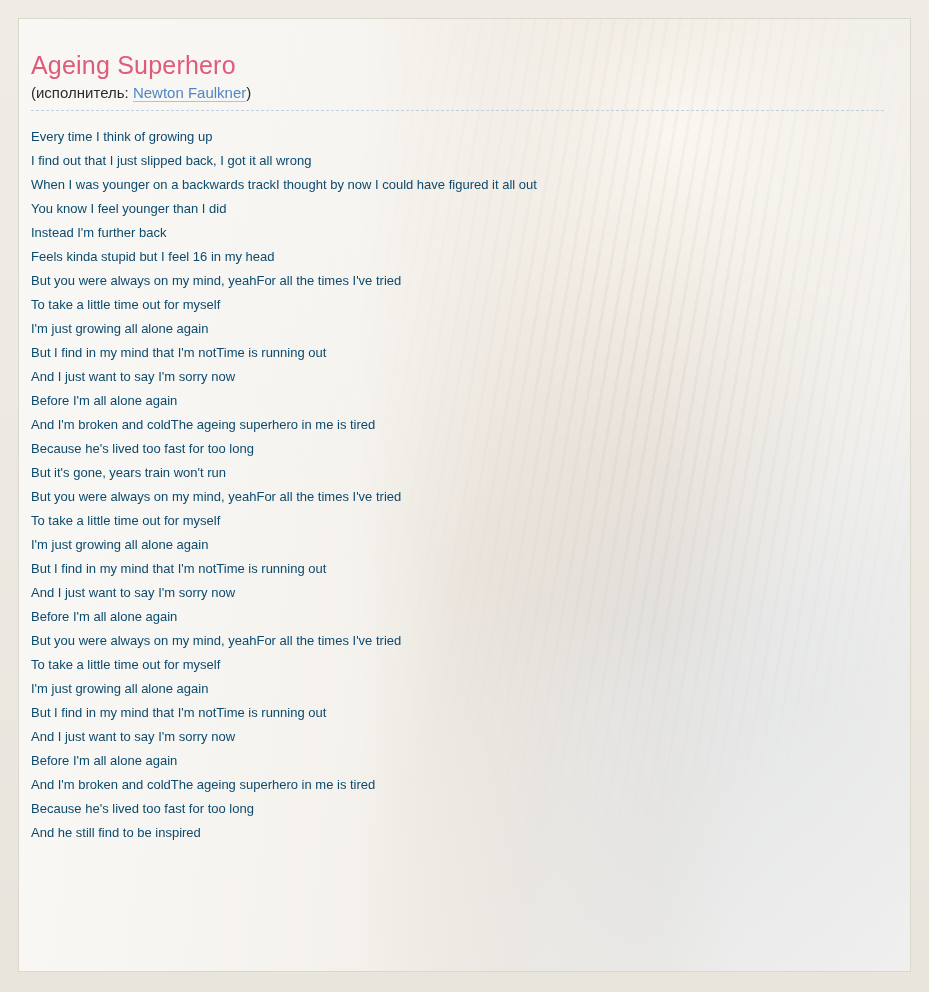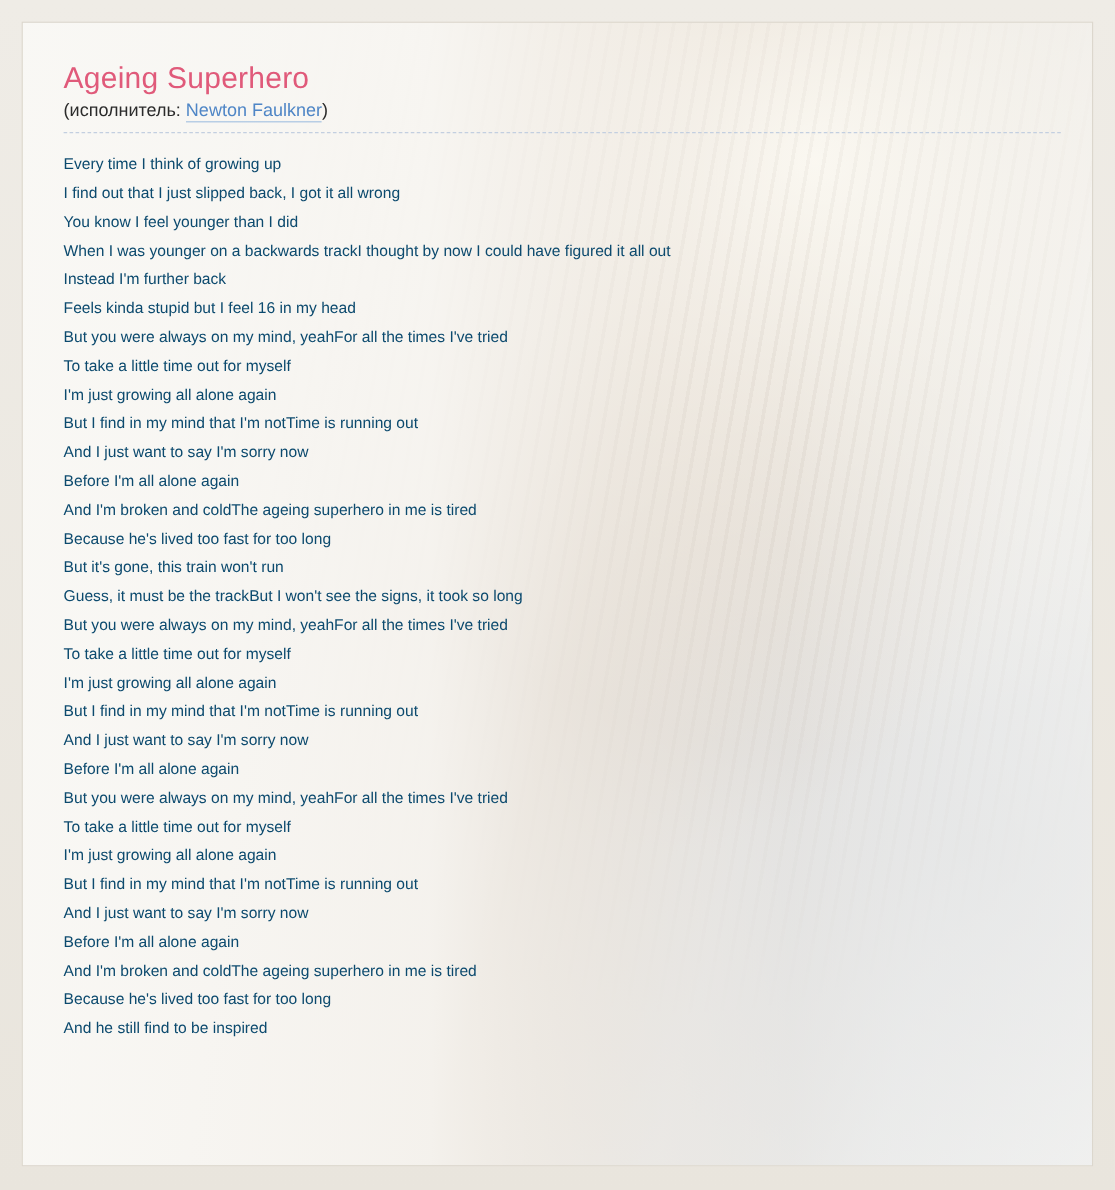--- a/index.html
+++ b/index.html
@@ -62,21 +62,21 @@
     opacity: 0.75;
   }
   .bg-wash {
     position: absolute;
     inset: 0;
     background: linear-gradient(90deg, rgba(250,249,246,0.97) 0%, rgba(250,249,246,0.93) 38%, rgba(250,249,246,0.72) 56%, rgba(250,249,246,0.55) 72%, rgba(250,249,246,0.6) 100%);
   }
 
   .content {
     position: relative;
-    padding: 22px 26px 0 34px;
+    padding: 22px 26px 0 12px;
   }
 
   .song-title {
     color: #e05a7a;
     font-size: 25px;
     font-weight: normal;
     margin: 10px 0 4px 0;
     letter-spacing: 0.2px;
   }
 
@@ -116,34 +116,33 @@
       <h1 class="song-title">Ageing Superhero</h1>
 
       <div class="artist-line">
         <span>(исполнитель:</span>
         <a class="artist-link" href="#">Newton Faulkner</a><span>)</span>
       </div>
 
       <div class="lyrics">
           <div class="line">Every time I think of growing up</div>
           <div class="line">I find out that I just slipped back, I got it all wrong</div>
+          <div class="line">When I was younger on a backwards trackI thought by now I could have figured it all out</div>
           <div class="line">You know I feel younger than I did</div>
-          <div class="line">When I was younger on a backwards trackI thought by now I could have figured it all out</div>
           <div class="line">Instead I'm further back</div>
           <div class="line">Feels kinda stupid but I feel 16 in my head</div>
           <div class="line">But you were always on my mind, yeahFor all the times I've tried</div>
           <div class="line">To take a little time out for myself</div>
           <div class="line">I'm just growing all alone again</div>
           <div class="line">But I find in my mind that I'm notTime is running out</div>
           <div class="line">And I just want to say I'm sorry now</div>
           <div class="line">Before I'm all alone again</div>
           <div class="line">And I'm broken and coldThe ageing superhero in me is tired</div>
           <div class="line">Because he's lived too fast for too long</div>
-          <div class="line">But it's gone, this train won't run</div>
-          <div class="line">Guess, it must be the trackBut I won't see the signs, it took so long</div>
+          <div class="line">But it's gone, years train won't run</div>
           <div class="line">But you were always on my mind, yeahFor all the times I've tried</div>
           <div class="line">To take a little time out for myself</div>
           <div class="line">I'm just growing all alone again</div>
           <div class="line">But I find in my mind that I'm notTime is running out</div>
           <div class="line">And I just want to say I'm sorry now</div>
           <div class="line">Before I'm all alone again</div>
           <div class="line">But you were always on my mind, yeahFor all the times I've tried</div>
           <div class="line">To take a little time out for myself</div>
           <div class="line">I'm just growing all alone again</div>
           <div class="line">But I find in my mind that I'm notTime is running out</div>

